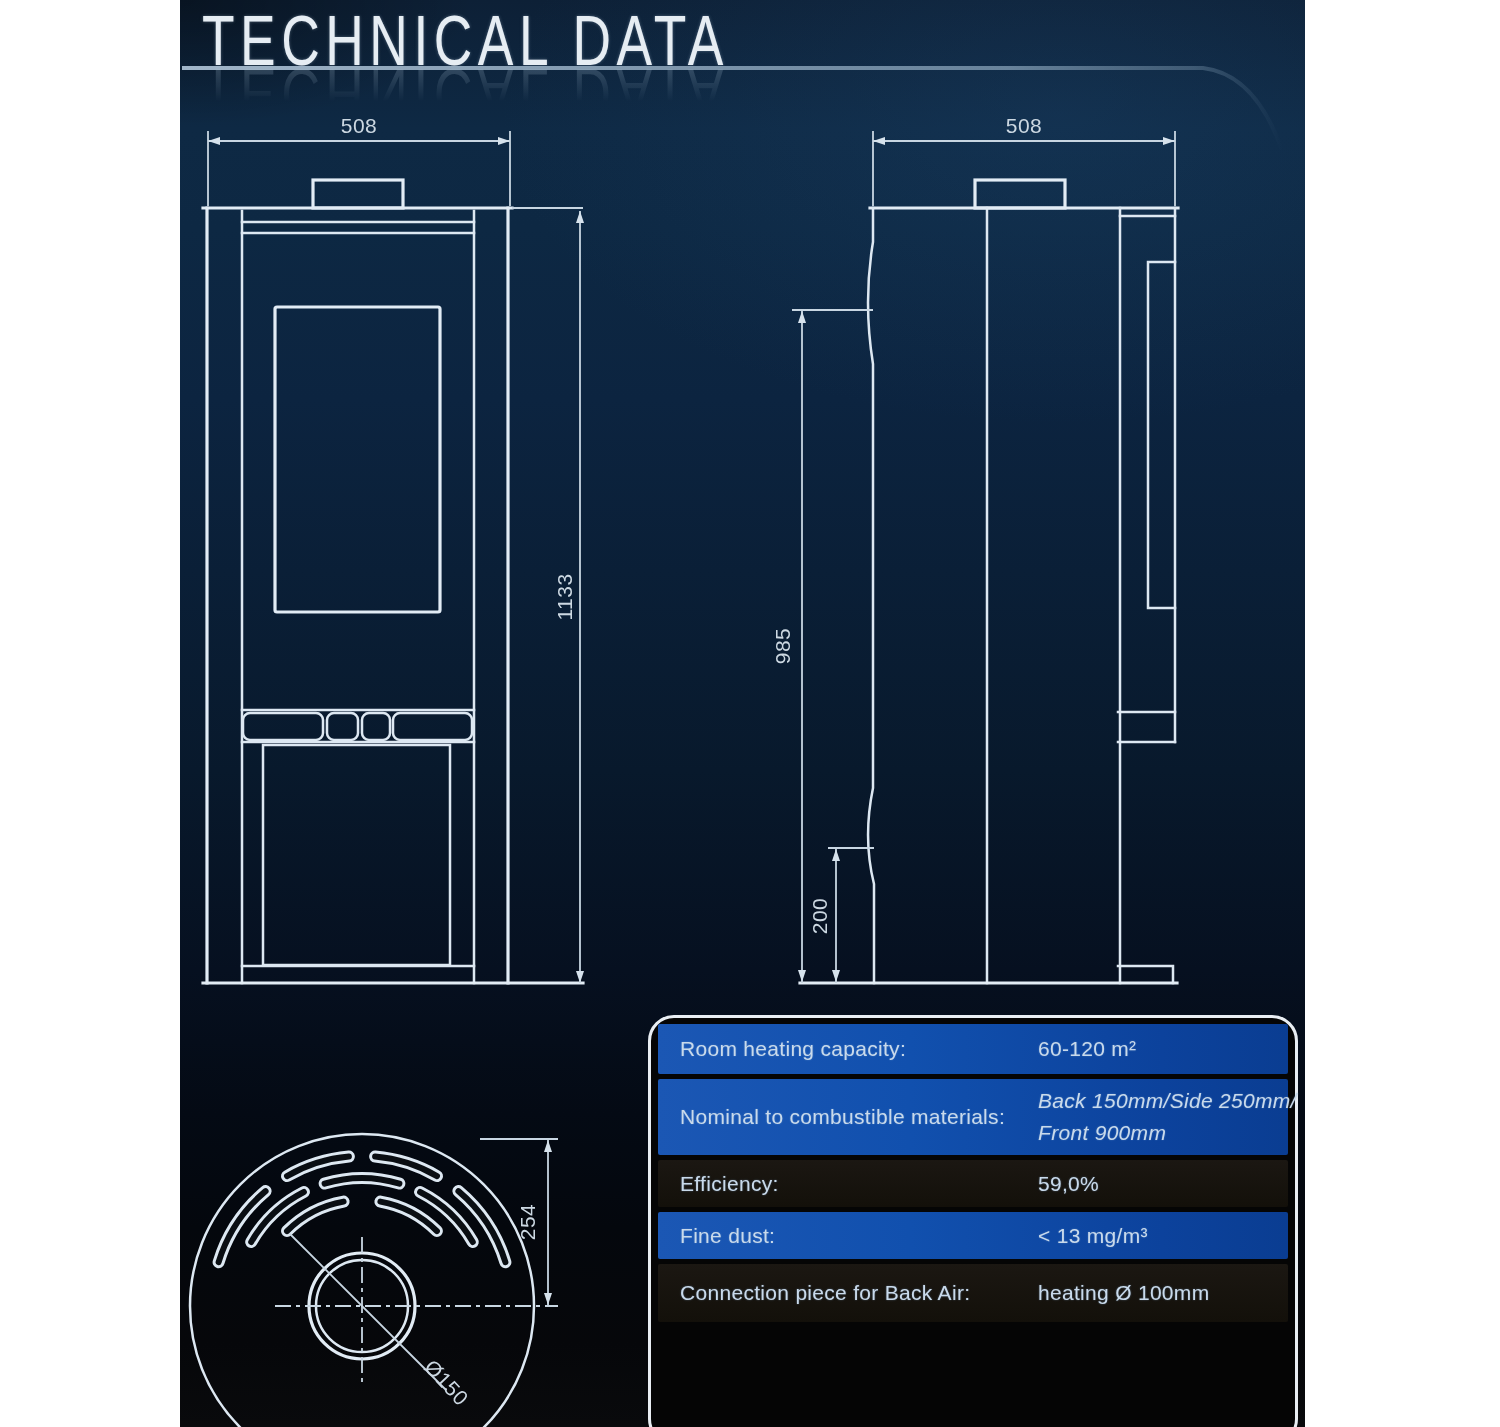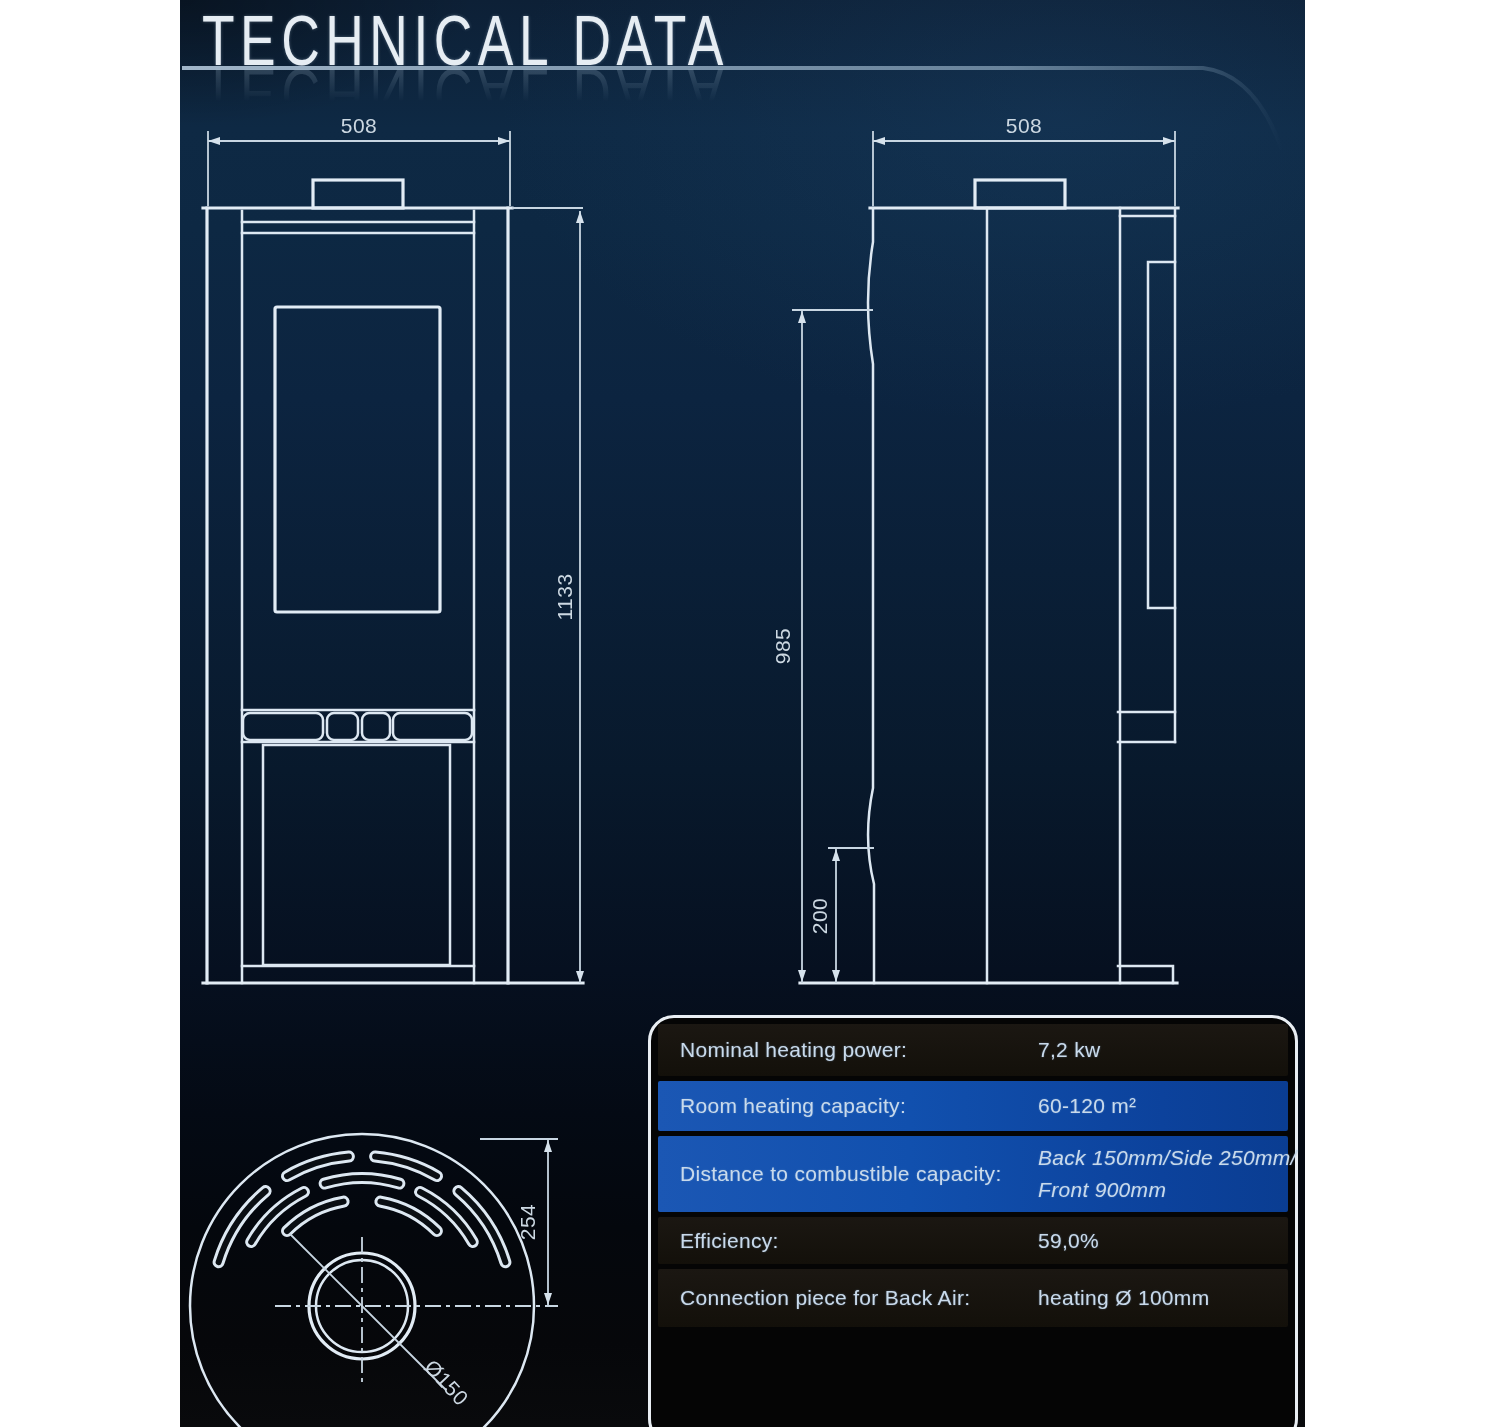--- a/index.html
+++ b/index.html
@@ -176,38 +176,38 @@
 
       <path class="dim" d="M300,1139 H378"></path>
       <path class="dim" d="M368,1139 V1306"></path>
       <path class="arrow" d="M368,1140 l-4,12 h8 z"></path>
       <path class="arrow" d="M368,1305 l-4,-12 h8 z"></path>
       <text class="dimtext" transform="translate(355,1222) rotate(-90)" text-anchor="middle">254</text>
     </g>
   </svg>
 
   <div class="spec-table">
-    <div class="spec-row row-dark" style="height:52px">
-      <span class="spec-label">Nominal heating power:</span>
-      <span class="spec-value">7,2 kw</span>
-    </div>
     <div class="spec-row row-blue" style="height:50px">
       <span class="spec-label">Room heating capacity:</span>
       <span class="spec-value">60-120 m²</span>
     </div>
     <div class="spec-row row-blue" style="height:76px">
-      <span class="spec-label">Distance to combustible capacity:</span>
+      <span class="spec-label">Nominal to combustible materials:</span>
       <span class="spec-value">
         <div class="vline">Back 150mm/Side 250mm/</div>
         <div class="vline">Front 900mm</div>
       </span>
     </div>
     <div class="spec-row row-dark" style="height:47px">
       <span class="spec-label">Efficiency:</span>
       <span class="spec-value">59,0%</span>
     </div>
+    <div class="spec-row row-blue" style="height:47px">
+      <span class="spec-label">Fine dust:</span>
+      <span class="spec-value">&lt; 13 mg/m³</span>
+    </div>
     <div class="spec-row row-dark" style="height:58px">
       <span class="spec-label">Connection piece for Back Air:</span>
       <span class="spec-value">heating Ø 100mm</span>
     </div>
   </div>
 
 </div>
 
 </body></html>

